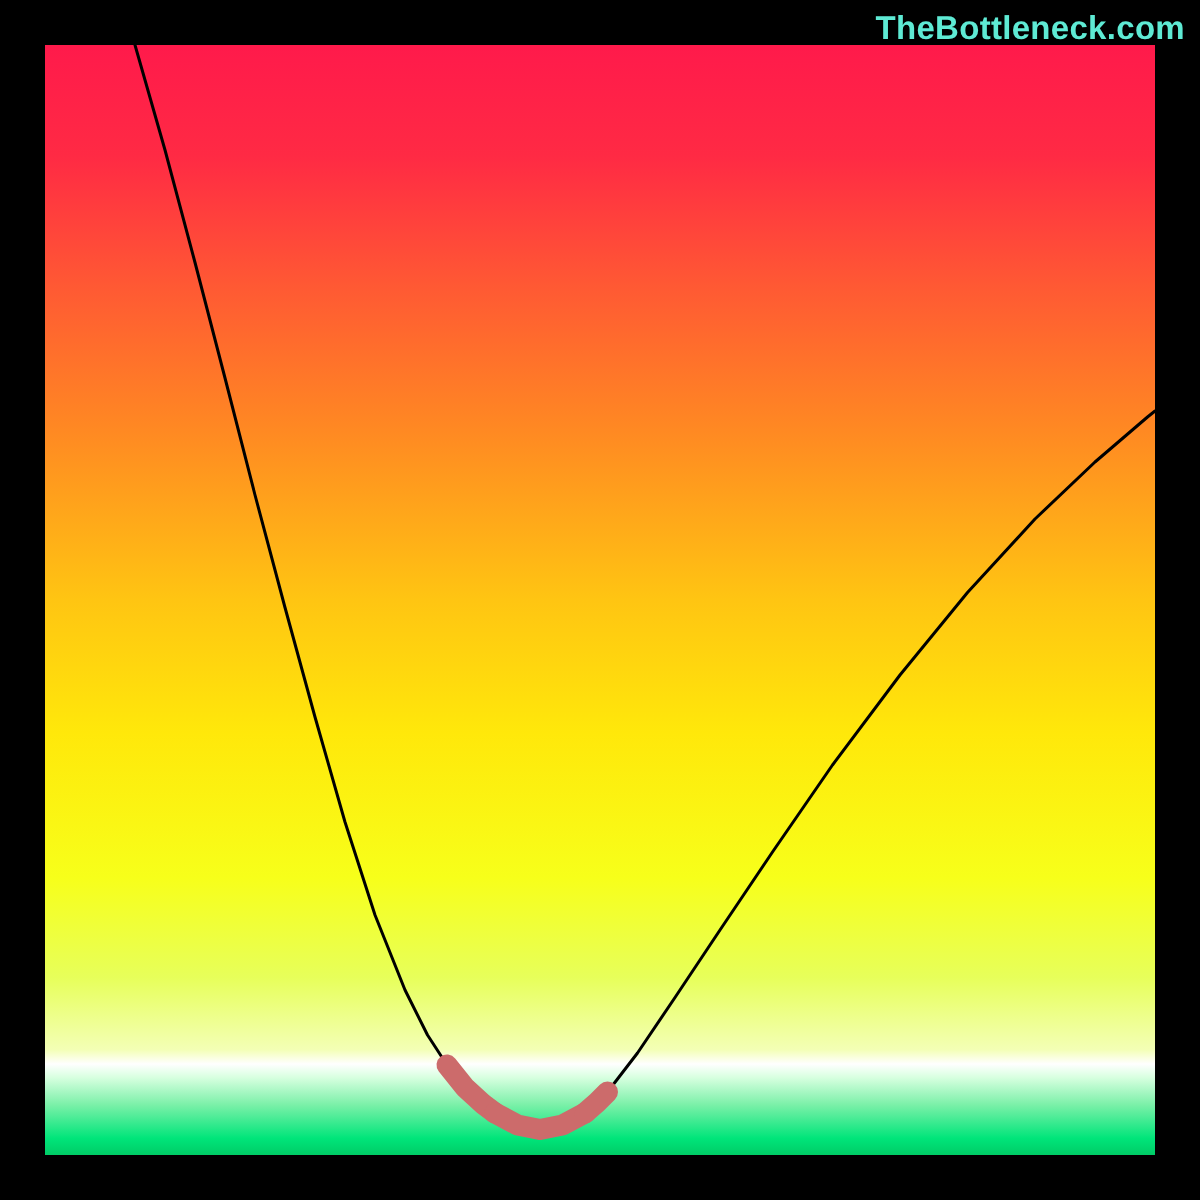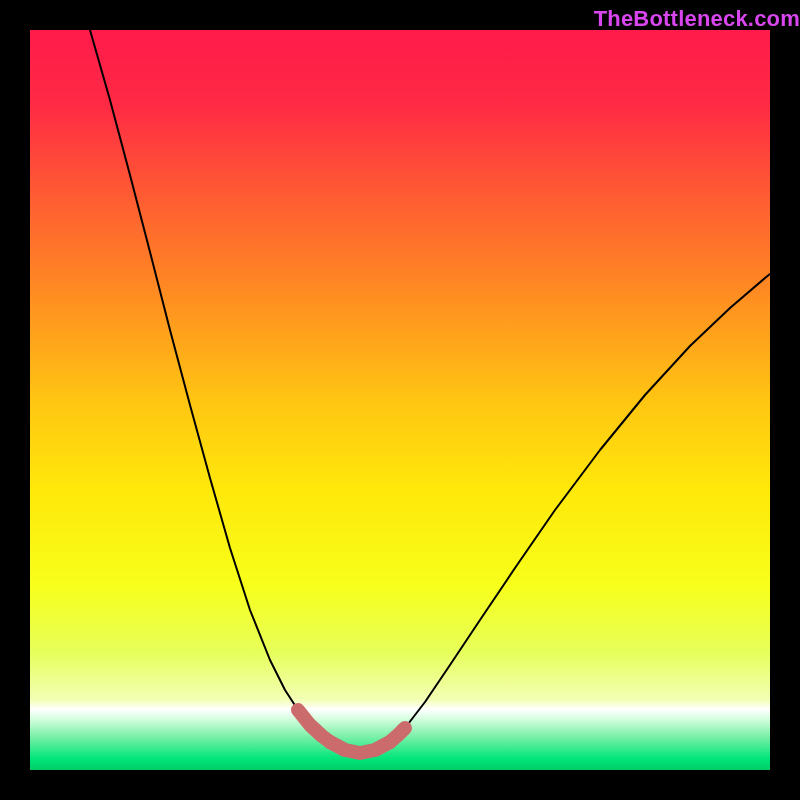--- a/index.html
+++ b/index.html
@@ -13,22 +13,22 @@
   }
   .stage {
     position: relative;
     width: 800px;
     height: 800px;
     background: #000;
   }
   .watermark {
     position: absolute;
     top: 6px;
-    right: 0;
-    color: #d946ef;
+    right: 10px;
+    color: #5eead4;
     font-size: 22px;
     font-weight: 600;
     letter-spacing: 0.2px;
     z-index: 5;
     user-select: none;
   }
   .plot-area {
     position: absolute;
     left: 30px;
     top: 30px;

